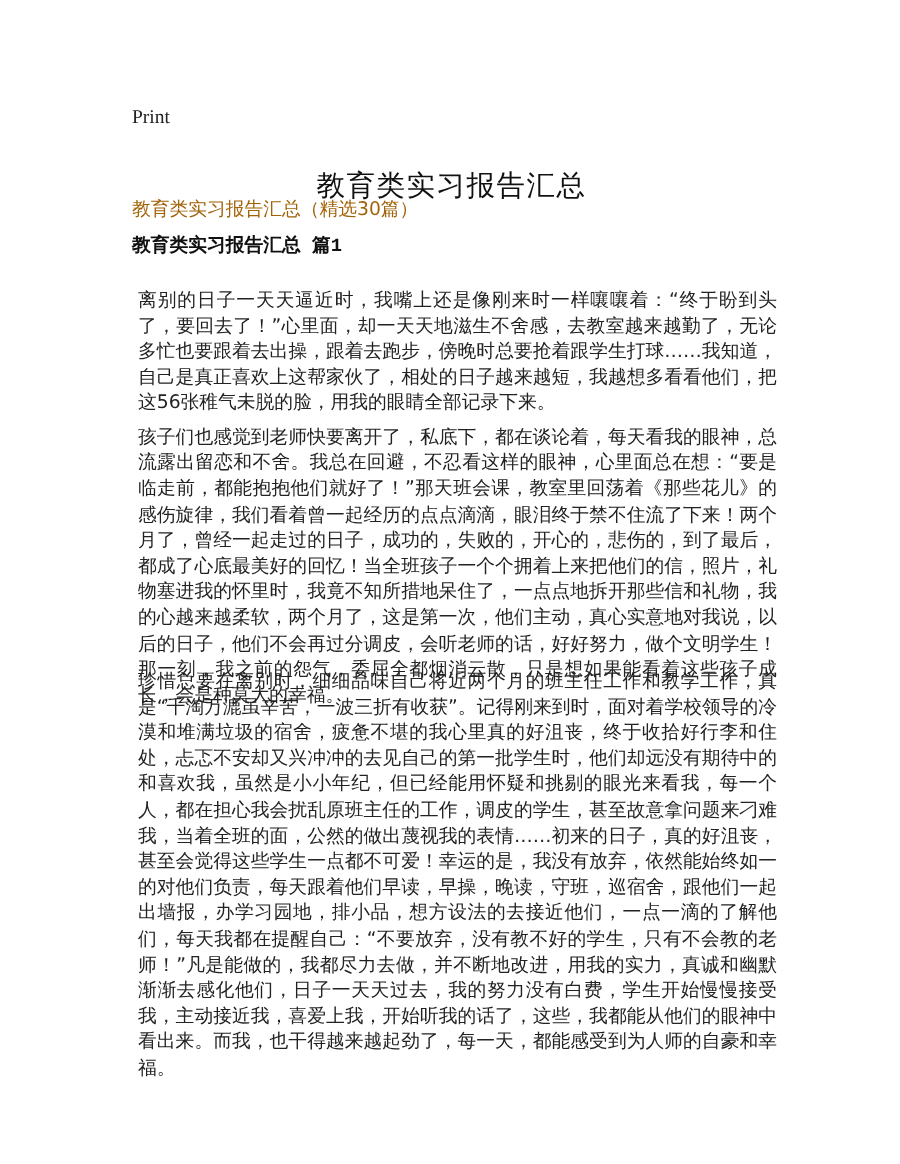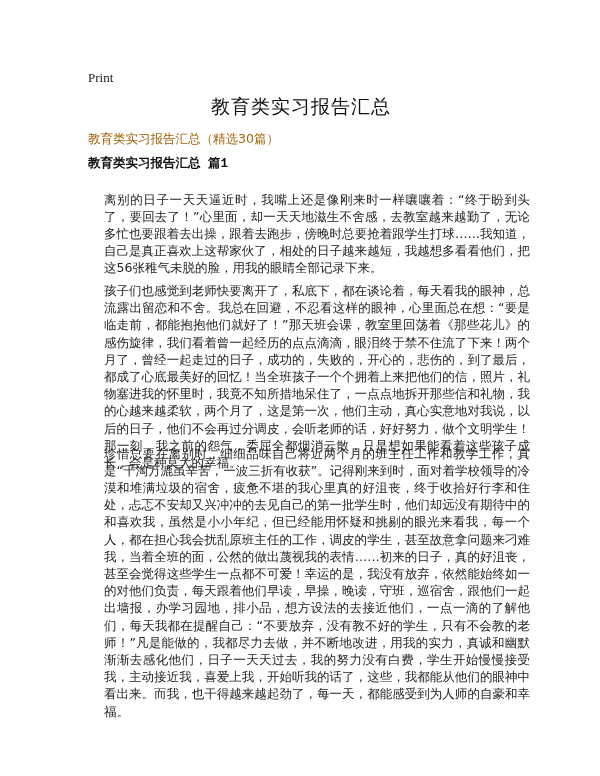--- a/index.html
+++ b/index.html
@@ -1,22 +1,22 @@
 <!DOCTYPE html>
 <html><head>
   <meta charset="utf-8">
   <style>
     html, body { margin: 0; padding: 0; background: #ffffff; }
     body { width: 600px; height: 776px; position: relative; overflow: hidden; color: #1a1a1a; }
     .page { position: absolute; left: 88px; top: 0; width: 426px; }
     .print-label { position: absolute; top: 70px; left: 0; font-family: "Liberation Serif", serif; font-size: 13px; color: #222; text-align: center; }
-    .doc-title { position: absolute; top: 94px; left: 0; width: 426px; text-align: center; font-family: "DejaVu Sans", sans-serif; font-size: 19px; color: #111; letter-spacing: 1px; }
+    .doc-title { position: absolute; top: 111px; left: 0; width: 426px; text-align: center; font-family: "DejaVu Sans", sans-serif; font-size: 19px; color: #111; letter-spacing: 1px; }
     .doc-subtitle { position: absolute; top: 131px; left: 0; font-family: "DejaVu Sans", sans-serif; font-size: 12.5px; color: #a16207; }
     .section-heading { position: absolute; top: 155px; left: 0; font-family: Liberation Mono, monospace; font-size: 12.5px; font-weight: bold; color: #111; }
-    .para { position: absolute; left: 16px; width: 426px; font-family: "DejaVu Sans", sans-serif; font-size: 12.5px; line-height: 17.2px; color: #222; text-align: justify; word-break: break-all; }
+    .para { position: absolute; left: 4px; width: 426px; font-family: "DejaVu Sans", sans-serif; font-size: 12.5px; line-height: 17.2px; color: #222; text-align: justify; word-break: break-all; }
     .p1 { top: 178px; }
     .p2 { top: 266px; margin-top: 16px; }
     .p3 { top: 432px; }
   </style>
 </head>
 <body>
 
 <div class="page">
   <div class="print-label">Print</div>
   <div class="doc-title">教育类实习报告汇总</div>

